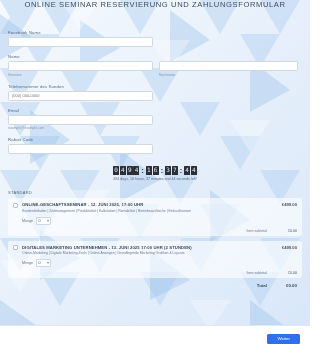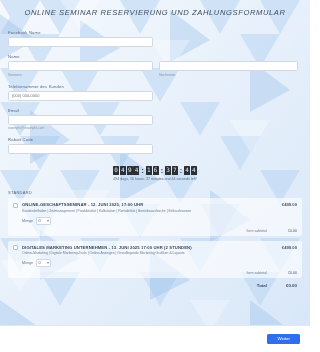--- a/index.html
+++ b/index.html
@@ -14,23 +14,22 @@
     width: 310px; height: 352px;
     overflow: hidden;
     background: linear-gradient(160deg,#eaf2fd 0%,#dceaf9 25%,#cfe2f7 50%,#e6f0fb 75%,#f3f8fd 100%);
   }
   
   #bg { position:absolute; inset:0; width:310px; height:352px; }
   
   .header {
     position: relative;
     height: 24px;
-    display: flex; align-items: center; justify-content: center;
+    display: flex; justify-content: center;
     z-index: 3;
-    font-style: italic;
   }
   .header-title {
     font-size: 7.6px;
     letter-spacing: 0.6px;
     color: #3d4c63;
     font-weight: 400;
     white-space: nowrap;
   }
   .form-area { position: relative; z-index: 3; padding: 6px 8px 0 8px; }
   .field { margin-bottom: 7px; }

